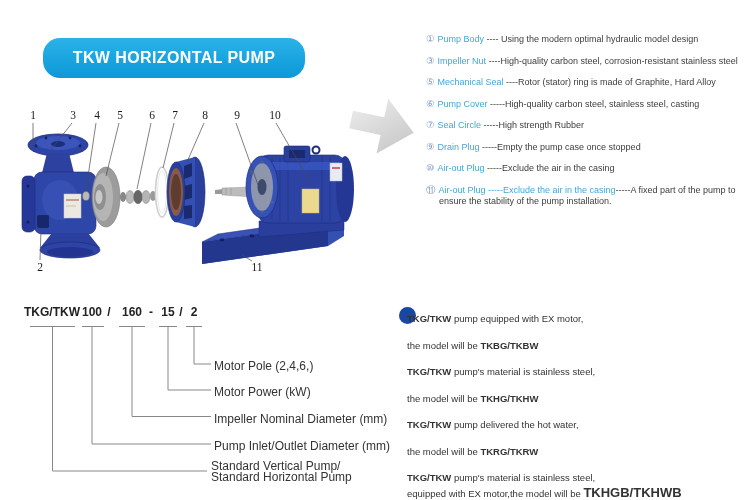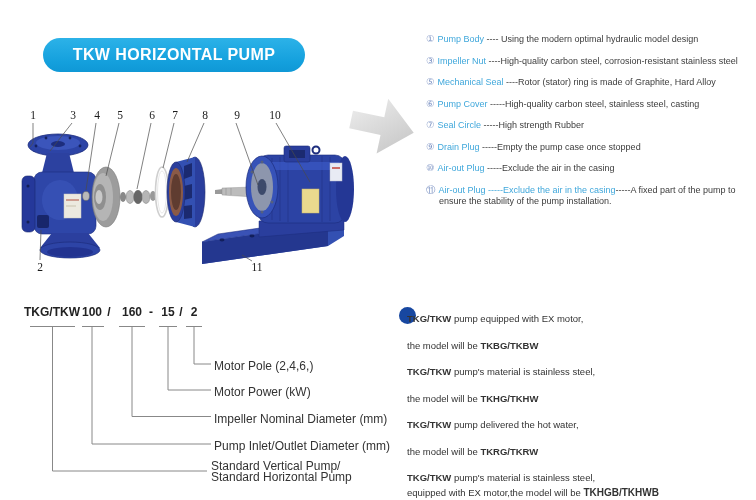--- a/index.html
+++ b/index.html
@@ -3,21 +3,21 @@
 <meta charset="utf-8">
 <style>
   html,body{margin:0;padding:0;}
   body{
     width:756px;height:500px;position:relative;background:#ffffff;
     font-family:"Liberation Sans",sans-serif;overflow:hidden;
     -webkit-font-smoothing:antialiased;
   }
   
   .banner{
-    position:absolute;left:43px;top:38px;width:262px;height:34px;
+    position:absolute;left:43px;top:38px;width:262px;height:40px;
     background:linear-gradient(180deg,#2cb2e8 0%,#14a0dd 70%,#0f98d6 100%);
     border-radius:17px;display:flex;align-items:center;justify-content:center;
     color:#ffffff;font-weight:bold;font-size:16px;letter-spacing:.4px;
   }
   
   .parts-list{position:absolute;left:418px;top:33px;width:338px;}
   .part{
     font-size:9px;line-height:11px;margin-bottom:9.5px;color:#3c3c3c;
     padding-left:13px;text-indent:-13px;margin-left:8px;
   }
@@ -38,21 +38,21 @@
   
   .bullet{
     position:absolute;left:399px;top:307px;width:17px;height:17px;
     border-radius:50%;background:#1747a0;
   }
   .variants{position:absolute;left:407px;top:306px;width:330px;font-size:9.5px;color:#333;}
   .vline{line-height:26.5px;white-space:nowrap;}
   .vb{font-weight:bold;}
   .v-last{margin-top:5px;}
   .v-last .vline{line-height:15px;}
-  .vcode-big{font-weight:bold;font-size:10px;}
+  .vcode-big{font-weight:bold;font-size:13px;}
   svg{position:absolute;left:0;top:0;}
 </style>
 </head>
 <body>
 
 <svg width="756" height="500" viewBox="0 0 756 500">
   <defs>
     <linearGradient id="arrowGrad" x1="0" y1="0" x2="1" y2="1">
       <stop offset="0" stop-color="#f0f0f0"></stop>
         <stop offset="1" stop-color="#c2c2c2"></stop>

